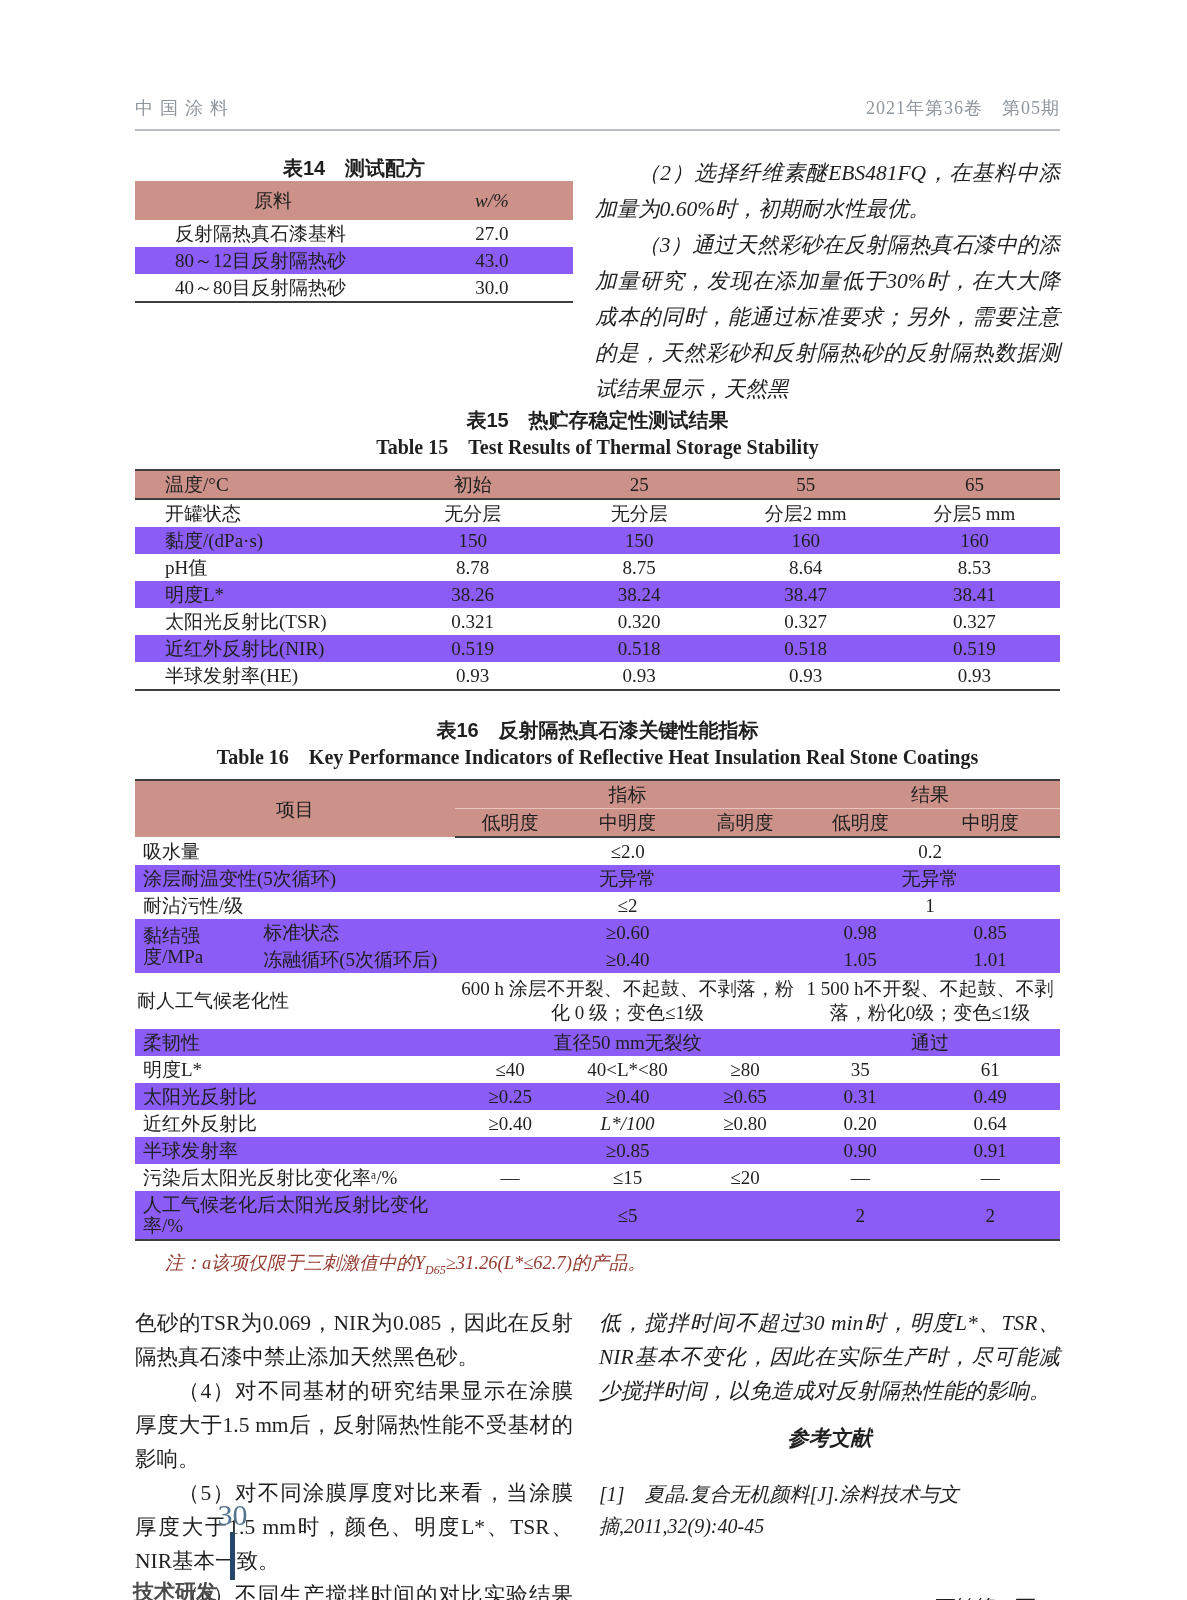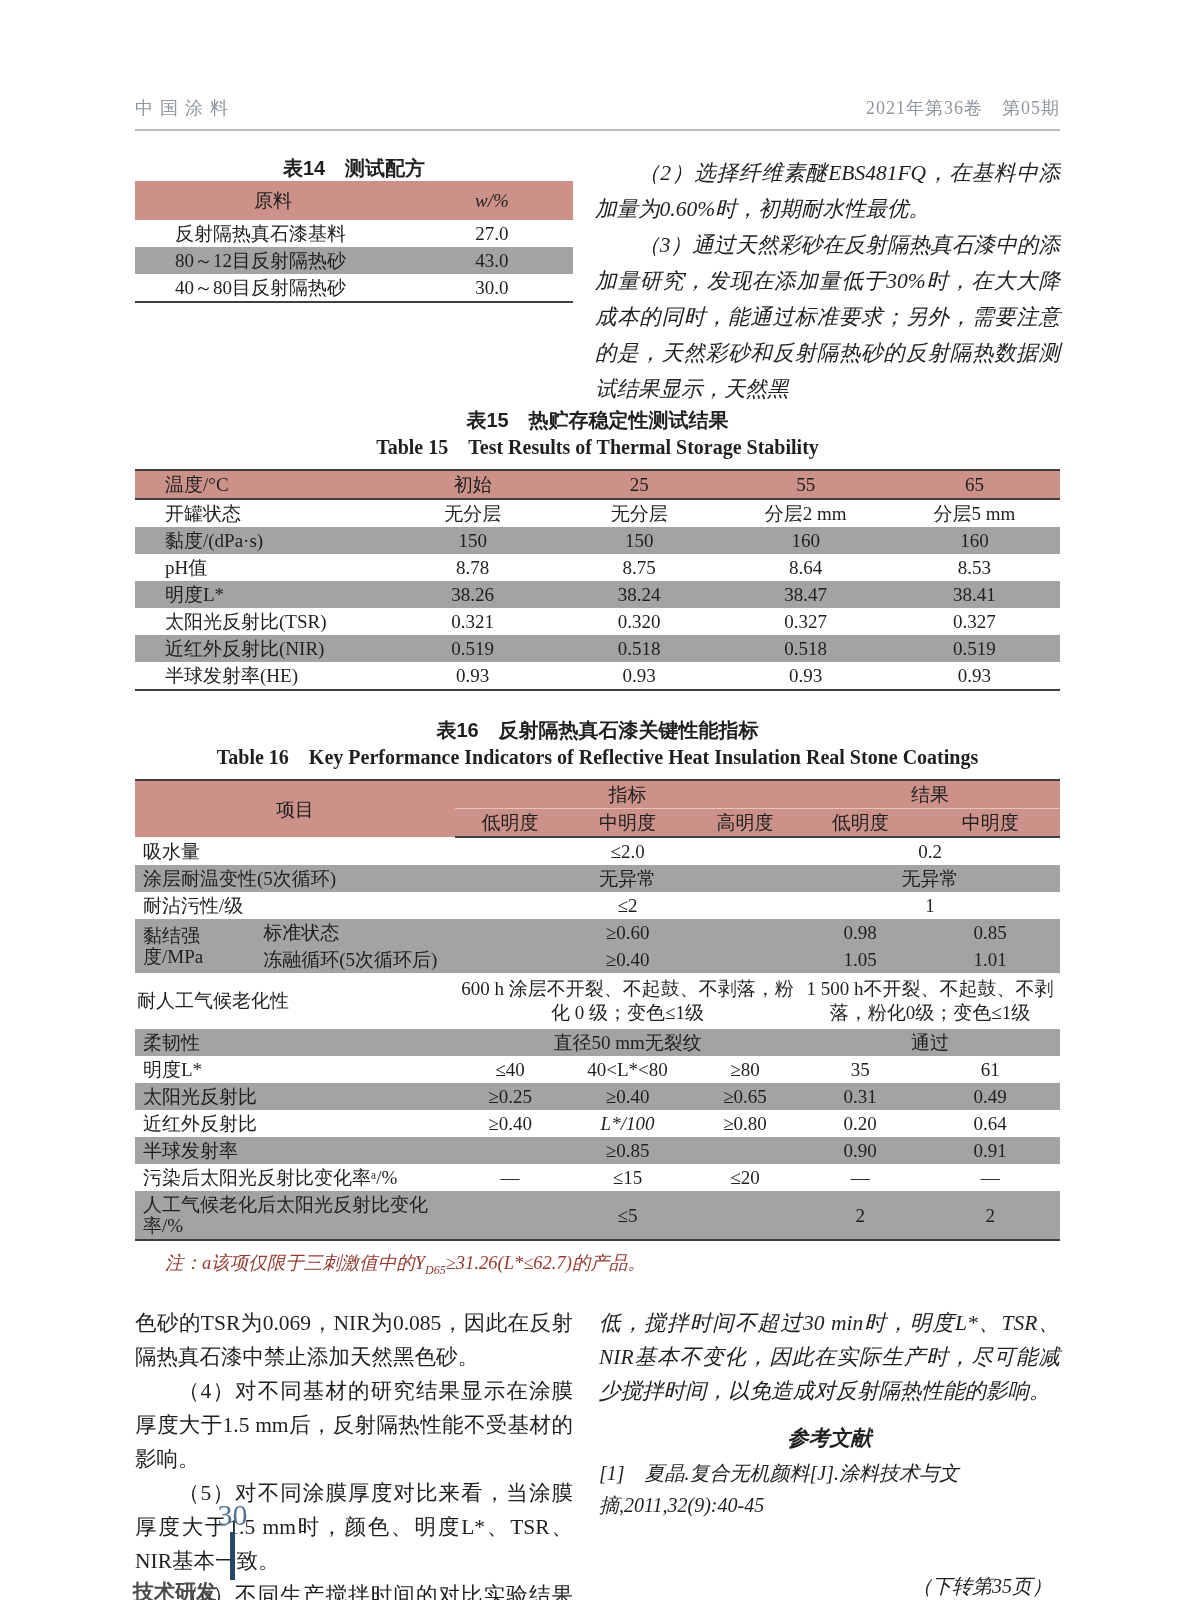--- a/index.html
+++ b/index.html
@@ -21,21 +21,21 @@
   
   .tt-zh{font-family:"Liberation Sans","DejaVu Sans",sans-serif;font-weight:bold;
          font-size:20px;text-align:center;line-height:26px;}
   .tt-en{font-family:"Liberation Serif",serif;font-weight:bold;font-size:20px;
          text-align:center;line-height:25px;margin:2px 0 9px;}
 
   
   table.t{border-collapse:collapse;width:100%;font-size:19px;table-layout:fixed;}
   table.t td{text-align:center;padding:3px 4px;line-height:21px;overflow:hidden;}
   tr.rose td{background:#cc9289;}
-  tr.pink td{background:#a3a3a3;}
+  tr.pink td{background:#8b5cf6;}
   .t14{border-bottom:2px solid #3f3f3f;}
   .t14 td{padding:6px 4px;}
   .t14 tr.rose td{padding:9px 4px;}
   .t14 .dl{text-align:left;padding-left:40px;}
   .t15,.t16{border-top:2px solid #3f3f3f;border-bottom:2px solid #3f3f3f;}
   .t15 tr.rose td{border-bottom:2px solid #3f3f3f;}
   .t15 .lbl{text-align:left;padding-left:30px;}
   .t16 tr.sub td{border-bottom:2px solid #3f3f3f;}
   .t16 .grp{border-bottom:1.5px solid #e9c4bd;}
   .t16 .ll{text-align:left;padding-left:8px;}
@@ -45,21 +45,21 @@
 
   
   .note{color:#943a30;font-style:italic;font-size:18.5px;margin:10px 0 0 30px;line-height:24px;}
   .note sub{font-size:12px;}
 
   
   .para{font-size:21.5px;line-height:36px;text-align:justify;margin:0;}
   .para.tight{line-height:34px;}
   .ind{text-indent:2em;}
   .refh{font-family:"Liberation Sans","DejaVu Sans",sans-serif;font-weight:bold;
-        font-size:21px;text-align:center;margin:16px 0 5px;}
+        font-size:21px;text-align:center;margin:16px 0 26px;}
   .ref{font-size:20px;line-height:32px;}
   .cont{font-size:20px;text-align:right;margin-top:52px;padding-right:8px;}
 
   
   .pfoot{position:absolute;left:133px;top:1498px;display:flex;align-items:center;flex-direction:column;}
   .pfoot .num{font-size:30px;color:#54738f;font-family:"Liberation Serif",serif;margin-right:11px;}
   .pfoot .bar{width:5px;height:48px;background:#24476a;margin-right:12px;}
   .pfoot .zh{font-family:"Liberation Sans","DejaVu Sans",sans-serif;font-weight:bold;
              font-size:21px;color:#4b4b4b;line-height:24px;}
   .pfoot .en{font-size:13px;color:#8f8f8f;line-height:18px;letter-spacing:0.4px;}

